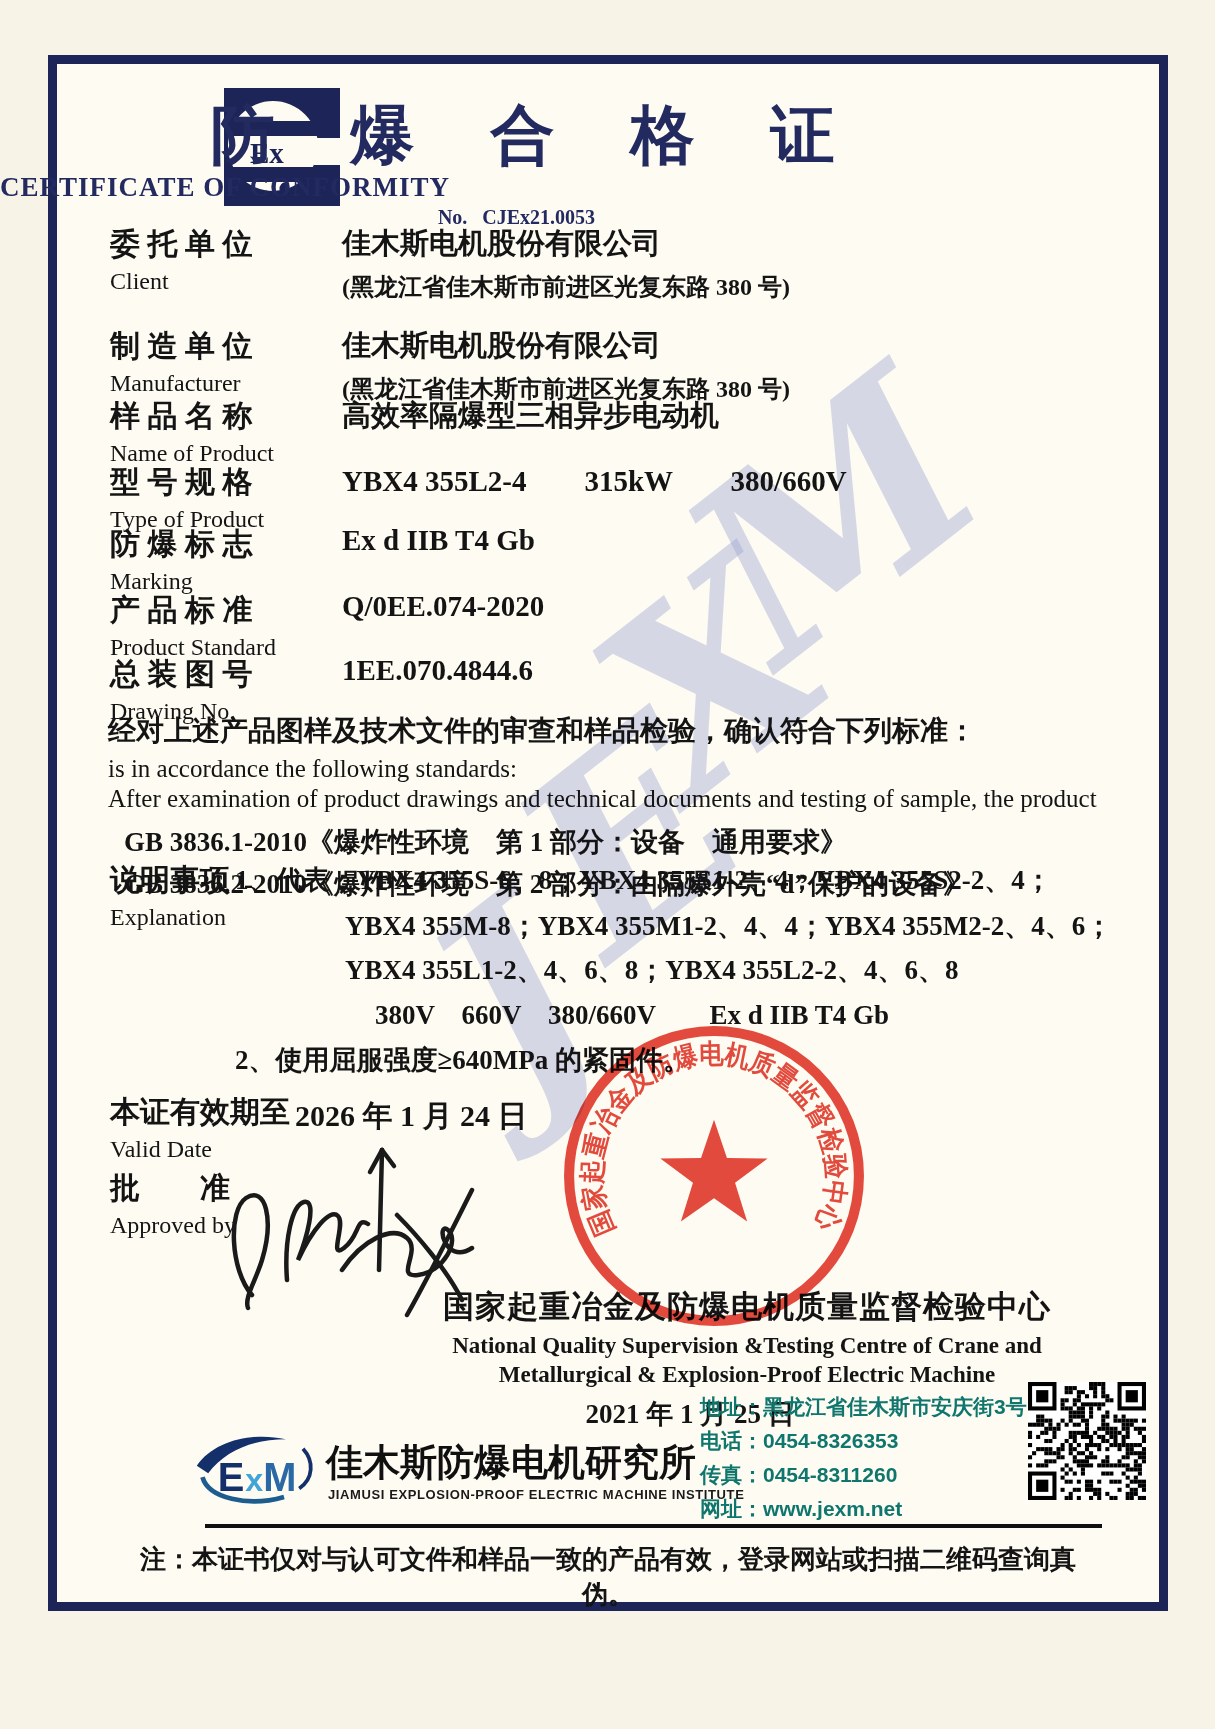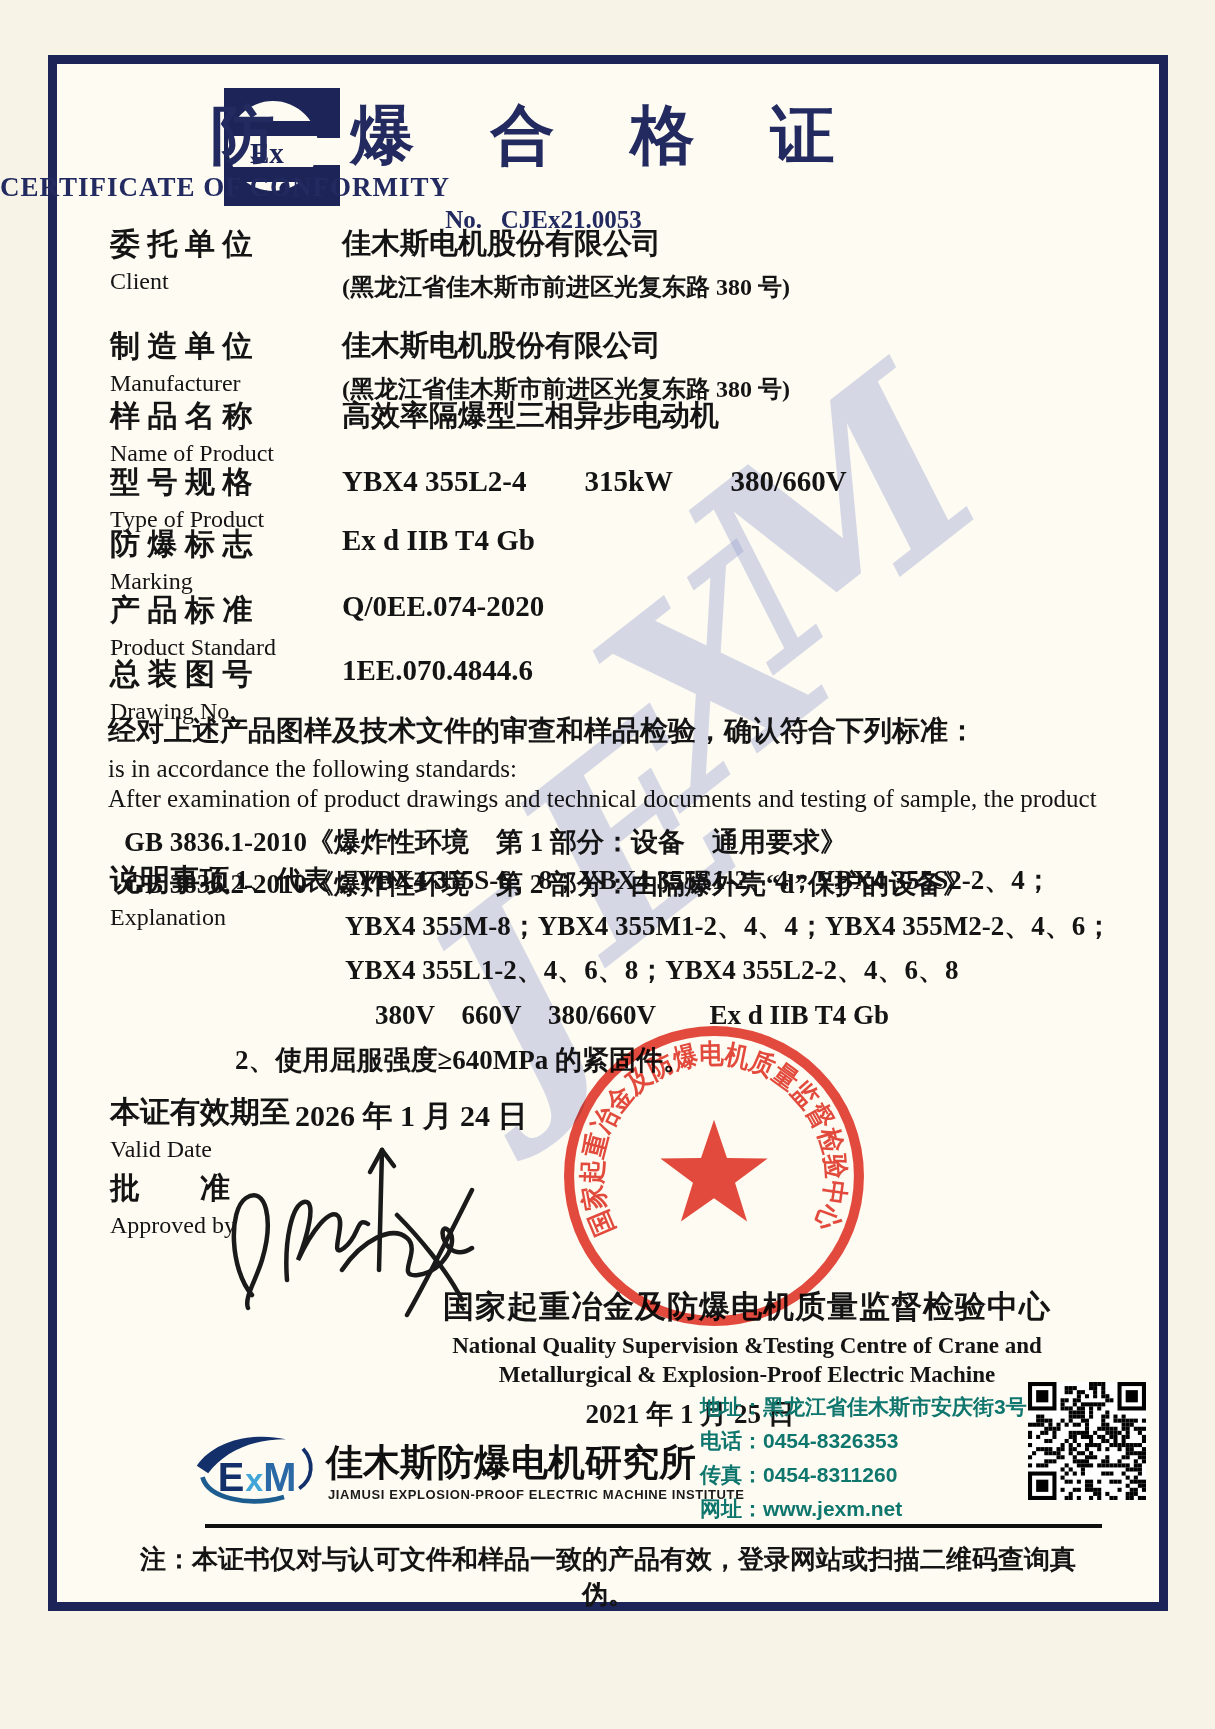--- a/index.html
+++ b/index.html
@@ -10,21 +10,21 @@
   
   .wm{position:absolute;z-index:0;font-family:"DejaVu Serif",serif;font-style:italic;font-weight:bold;
       color:rgba(155,163,210,0.40);pointer-events:none;}
   .wm span{position:absolute;display:block;font-size:250px;transform:rotate(-38deg);}
   
   .hdr-title{position:absolute;left:0;width:1051px;top:92px;text-align:center;z-index:1;
              font-size:64px;font-weight:bold;color:#222a60;letter-spacing:6px;}
   .hdr-sub{position:absolute;left:0;width:1215px;top:172px;z-index:1;
            font-size:27px;font-weight:bold;color:#222a60;letter-spacing:1px;}
   .hdr-no{position:absolute;left:0;width:1033px;top:206px;text-align:center;z-index:1;
-          font-size:25px;font-weight:bold;color:#222a60;padding-left:27px;}
+          font-size:20px;font-weight:bold;color:#222a60;}
   .exlogo{position:absolute;left:224px;top:88px;width:116px;height:118px;z-index:1;}
   
   .row{position:absolute;left:110px;width:1005px;display:flex;z-index:1;}
   .flabel{width:232px;flex:none;}
   .zh{font-size:30px;font-weight:bold;}
   .en{font-size:24px;margin-top:3px;}
   .fvalue{flex:1;}
   .val{font-size:29px;font-weight:bold;}
   .note{font-size:24px;font-weight:bold;margin-top:7px;}
   .r1{top:224px}.r2{top:326px}.r3{top:396px}.r4{top:462px}.r5{top:524px}.r6{top:590px}.r7{top:654px}

